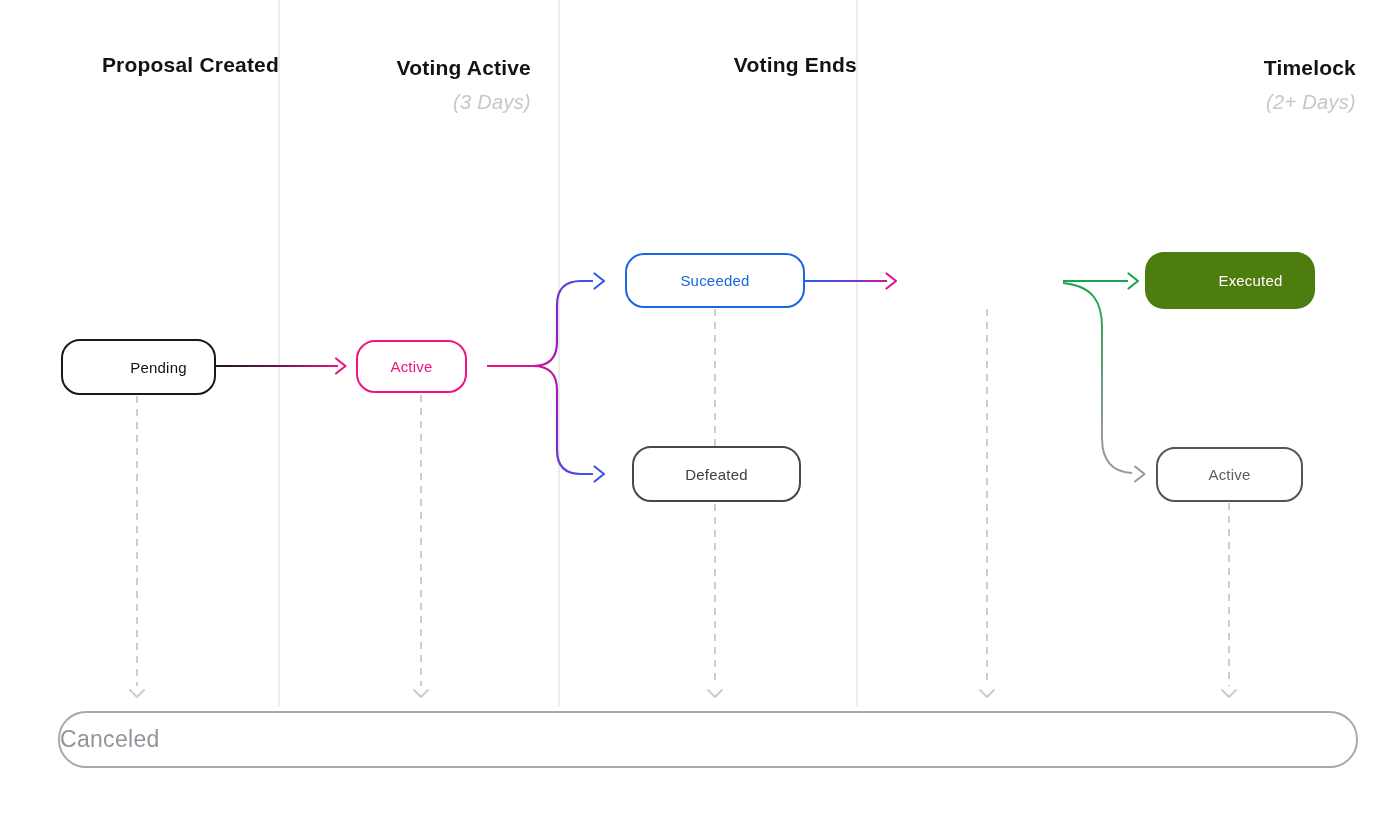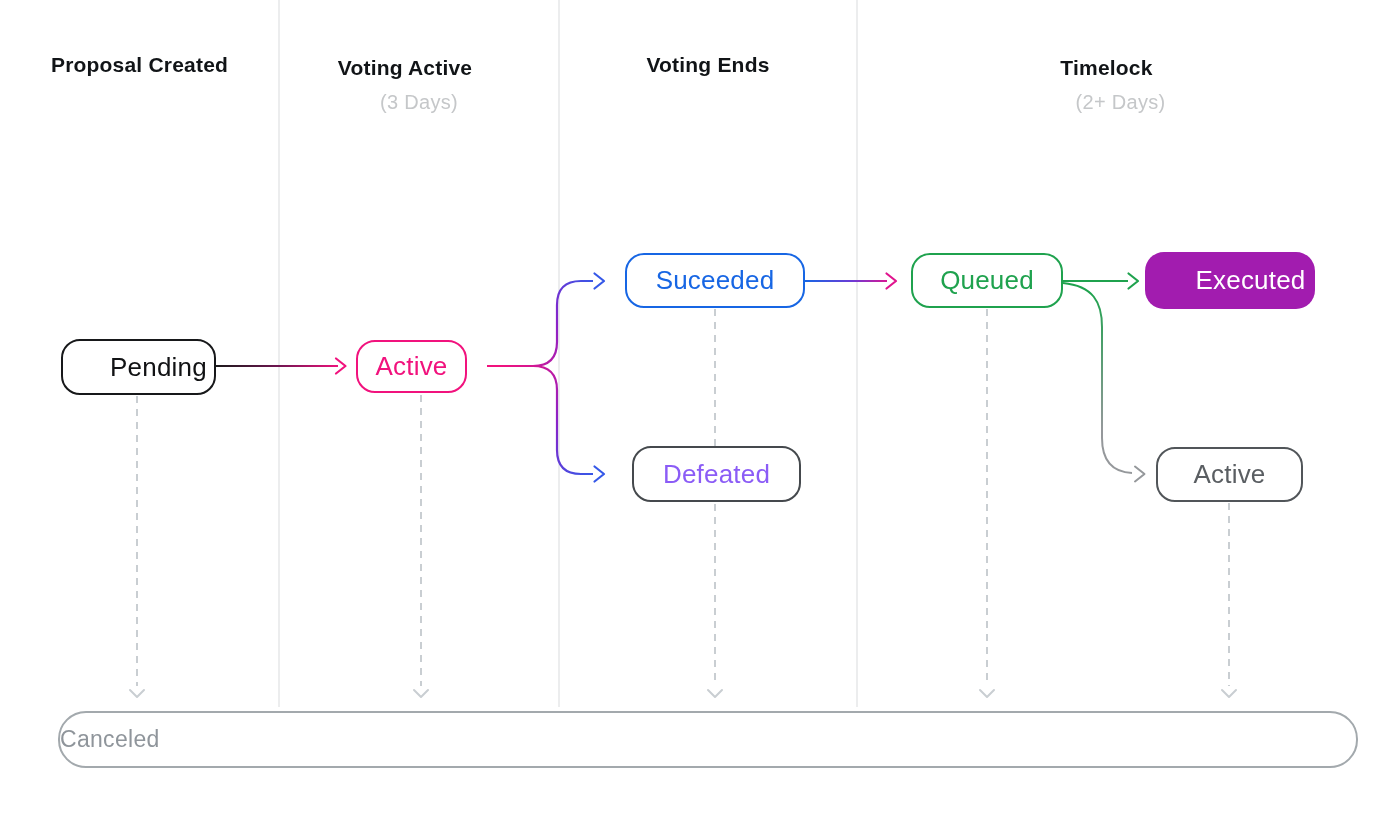--- a/index.html
+++ b/index.html
@@ -5,40 +5,40 @@
   html,body{margin:0;padding:0;}
   body{
     width:1400px;height:816px;position:relative;background:#ffffff;
     font-family:"Liberation Sans","DejaVu Sans",sans-serif;overflow:hidden;
   }
   .stage{position:absolute;inset:0;width:1400px;height:816px;}
   .divider{
     position:absolute;top:0;width:2px;height:707px;background:#ECEDEE;z-index:0;
   }
   .col-header{
-    position:absolute;z-index:3;text-align:center;color:#111417;
+    position:absolute;z-index:3;text-align:right;color:#111417;
     font-size:21px;font-weight:600;letter-spacing:.2px;line-height:1.25;
   }
   .col-sub{
-    margin-top:9px;font-size:20px;font-weight:400;color:#C5C7C9;
+    margin-top:9px;font-size:20px;font-weight:400;font-style:italic;color:#C5C7C9;
     letter-spacing:.3px;
     margin-left:28px;
   }
   svg.wires{position:absolute;left:0;top:0;z-index:1;}
   .node{
     position:absolute;z-index:2;display:flex;align-items:center;justify-content:center;
-    background:#ffffff;border-radius:19px;font-size:26px;font-weight:500;
+    background:#ffffff;border-radius:19px;font-size:15px;font-weight:500;
     box-sizing:border-box;letter-spacing:.2px;
   }
   .node-pending {border:2.5px solid #17181A;color:#111214;padding-left:40px;}
   .node-active  {border:2px solid #F1127D;color:#F1127D;}
   .node-suceeded{border:2px solid #1766E4;color:#1766E4;}
-  .node-defeated{border:2px solid #45494D;color:#8b5cf6;}
+  .node-defeated{border:2px solid #45494D;color:#404040;}
   .node-queued  {border:2px solid #1FA24E;color:#1FA24E;}
-  .node-executed{background:#a21caf;border:none;color:#ffffff;padding-left:41px;}
+  .node-executed{background:#4d7c0f;border:none;color:#ffffff;padding-left:41px;}
   .node-expired {border:2px solid #515559;color:#5A5E62;}
   .canceled-bar{
     position:absolute;left:58px;top:711px;width:1300px;height:57px;z-index:2;
     border:2px solid #A3A9AD;border-radius:28px;box-sizing:border-box;
     display:flex;align-items:center;justify-content:flex-start;
     color:#8F959B;font-size:23px;font-weight:500;letter-spacing:.3px;background:#fff;
   }
 </style>
 </head>
 <body>
@@ -131,23 +131,20 @@
   </div>
   <div class="node node-active" style="left:356px;top:340px;width:111px;height:53px;">
     <span>Active</span>
   </div>
   <div class="node node-suceeded" style="left:625px;top:253px;width:180px;height:55px;">
     <span>Suceeded</span>
   </div>
   <div class="node node-defeated" style="left:632px;top:446px;width:169px;height:56px;">
     <span>Defeated</span>
   </div>
-  <div class="node node-queued" style="left:911px;top:253px;width:152px;height:55px;">
-    <span>Queued</span>
-  </div>
   <div class="node node-executed" style="left:1145px;top:252px;width:170px;height:57px;">
     <span>Executed</span>
   </div>
   <div class="node node-expired" style="left:1156px;top:447px;width:147px;height:55px;">
     <span>Active</span>
   </div>
 
   <div class="canceled-bar">
     <span>Canceled</span>
   </div>

